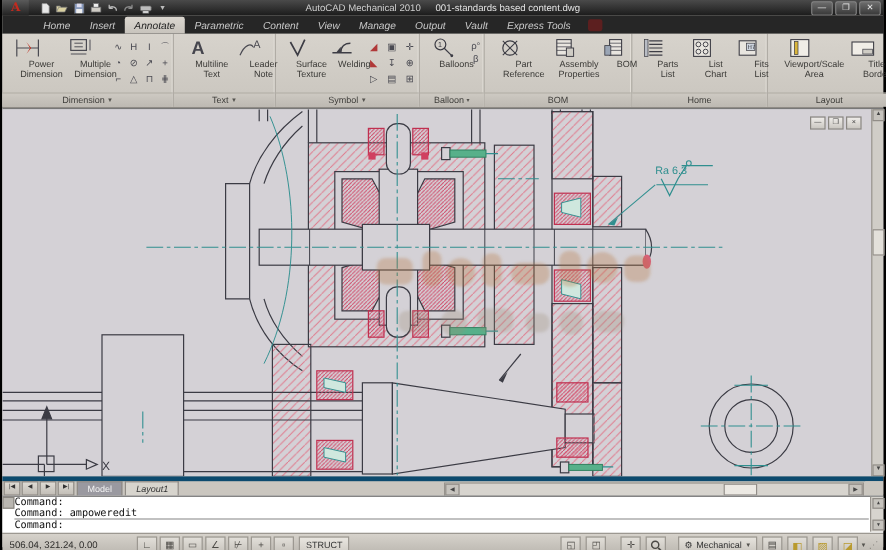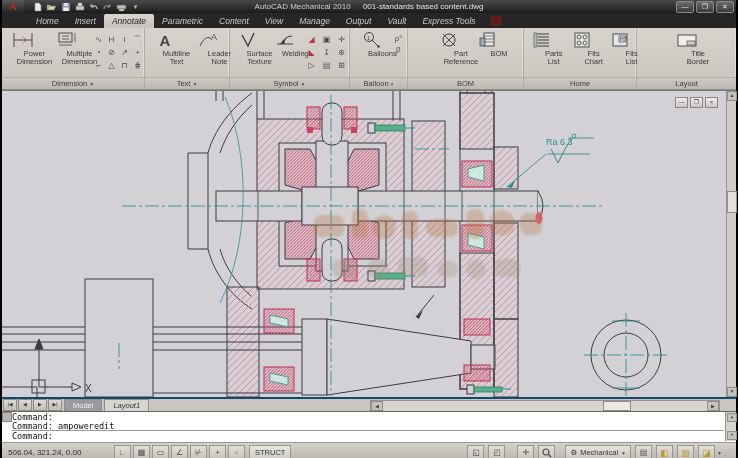--- a/index.html
+++ b/index.html
@@ -45,21 +45,21 @@
   
   .drawwrap{position:relative;height:306px;background:#d4d1d6;border-top:1px solid #777;}
   .drawwrap svg.canvas{position:absolute;left:0;top:0;}
   .dwinbtns{position:absolute;top:6px;right:18px;display:flex;gap:2px;}
   .dwb{width:11px;height:9px;background:linear-gradient(#efede9,#cac7c1);border:1px solid #8a8781;font-size:6px;line-height:8px;text-align:center;color:#444;}
   .vscroll{position:absolute;right:0;top:0;width:9px;bottom:0;background:#d0cdc7;border-left:1px solid #97938d;}
   .varrow{position:absolute;left:0;width:8px;height:8px;background:#c6c3bd;border:1px solid #918d87;font-size:5px;line-height:7px;text-align:center;color:#444;}
   .vthumb{position:absolute;left:0;top:100px;width:8px;height:20px;background:#e3e0da;border:1px solid #918d87;}
 
   
-  .sheetrow{height:12px;background:#cac6bf;display:flex;align-items:center;border-top:2px solid #0c4a6e;position:relative;font-size:7px;}
+  .sheetrow{height:12px;background:#cac6bf;display:flex;align-items:center;border-top:4px solid #0c4a6e;position:relative;font-size:7px;}
   .navb{width:12px;height:10px;background:linear-gradient(#dedbd4,#c2beb7);border:1px solid #8f8b85;margin-left:1px;text-align:center;line-height:9px;font-size:5px;color:#333;}
   .sheettab{padding:1px 8px;border:1px solid #8f8b85;border-bottom:none;margin-left:2px;font-size:7.5px;}
   .sheettab.active{background:#9a99a0;color:#f2f2f2;}
   .sheettab.idle{background:#d7d4cd;color:#333;font-style:italic;}
   .hscroll{position:absolute;left:368px;right:16px;top:1px;height:10px;background:#d7d4ce;border:1px solid #97938d;}
   .harrow{position:absolute;top:0;width:10px;height:8px;background:#c6c3bd;border:1px solid #918d87;font-size:5px;line-height:8px;text-align:center;color:#444;}
   .hthumb{position:absolute;left:232px;top:0;width:26px;height:8px;background:#ece9e3;border:1px solid #918d87;}
   .corner{position:absolute;right:0;top:0;width:15px;height:11px;background:#cac6bf;}
 
   
@@ -284,20 +284,30 @@
       <div class="prow">
         <div class="rbtn" style="width:42px">
           <span class="ric">
               <svg width="20" height="18">
                 <circle cx="10" cy="9" r="6" fill="none" stroke="#3d3d45" stroke-width="1"></circle>
                 <path d="M4,3 L16,15 M16,3 L4,15" stroke="#3d3d45" stroke-width="0.9"></path>
               </svg>
             </span>
           <span class="rlb">Part Reference</span>
         </div>
+        <div class="rbtn" style="width:46px">
+          <span class="ric">
+              <svg width="18" height="18">
+                <rect x="2" y="2" width="12" height="13" fill="#e8e5df" stroke="#3d3d45" stroke-width="0.9"></rect>
+                <path d="M2,5 H14 M2,8 H14 M2,11 H14" stroke="#3d3d45" stroke-width="0.6"></path>
+                <rect x="10" y="9" width="6" height="7" fill="#cfccc5" stroke="#3d3d45" stroke-width="0.8"></rect>
+              </svg>
+            </span>
+          <span class="rlb">Assembly Properties</span>
+        </div>
         <div class="rbtn" style="width:30px">
           <span class="ric">
               <svg width="18" height="18">
                 <rect x="6" y="2" width="10" height="13" fill="#e8e5df" stroke="#3d3d45" stroke-width="0.9"></rect>
                 <path d="M6,5 H16 M6,8 H16 M6,11 H16" stroke="#3d3d45" stroke-width="0.6"></path>
                 <rect x="2" y="7" width="5" height="8" fill="#9aa5b5" stroke="#3d3d45" stroke-width="0.7"></rect>
               </svg>
             </span>
           <span class="rlb">BOM</span>
         </div>
@@ -321,40 +331,49 @@
         <div class="rbtn" style="width:40px">
           <span class="ric">
               <svg width="18" height="18">
                 <rect x="2" y="2" width="14" height="14" fill="#e8e5df" stroke="#3d3d45" stroke-width="0.9"></rect>
                 <circle cx="6" cy="6" r="2" fill="none" stroke="#3d3d45" stroke-width="0.8"></circle>
                 <circle cx="12" cy="6" r="2" fill="none" stroke="#3d3d45" stroke-width="0.8"></circle>
                 <circle cx="6" cy="12" r="2" fill="none" stroke="#3d3d45" stroke-width="0.8"></circle>
                 <circle cx="12" cy="12" r="2" fill="none" stroke="#3d3d45" stroke-width="0.8"></circle>
               </svg>
             </span>
-          <span class="rlb">Fits Chart</span>
+          <span class="rlb">List Chart</span>
         </div>
         <div class="rbtn" style="width:32px">
           <span class="ric">
               <svg width="18" height="18">
                 <rect x="2" y="3" width="14" height="12" fill="#e8e5df" stroke="#3d3d45" stroke-width="0.9"></rect>
                 <rect x="8" y="5" width="7" height="6" fill="#cdd4de" stroke="#3d3d45" stroke-width="0.6"></rect>
                 <text x="9" y="10" font-size="5" fill="#3d3d45" font-family="Liberation Sans">H7</text>
               </svg>
             </span>
           <span class="rlb">Fits List</span>
         </div>
       </div>
       <div class="plabel">
           <span>Home</span>
         </div>
     </div>
 
     <div class="panel" style="width:108px;border-right:none">
       <div class="prow">
+        <div class="rbtn" style="width:54px">
+          <span class="ric">
+              <svg width="20" height="18">
+                <rect x="2" y="2" width="15" height="14" fill="#f0ede7" stroke="#3d3d45" stroke-width="0.9"></rect>
+                <rect x="5" y="3.5" width="3" height="11" fill="#d9b43a" stroke="#3d3d45" stroke-width="0.6"></rect>
+              </svg>
+            </span>
+          <span class="rlb">Viewport/Scale Area</span>
+        </div>
         <div class="rbtn" style="width:46px">
           <span class="ric">
               <svg width="22" height="18">
                 <rect x="2" y="4" width="18" height="11" fill="#f0ede7" stroke="#3d3d45" stroke-width="0.9"></rect>
                 <rect x="11" y="10" width="8" height="4" fill="#cfccc5" stroke="#3d3d45" stroke-width="0.6"></rect>
               </svg>
             </span>
           <span class="rlb">Title Border</span>
         </div>
       </div>

